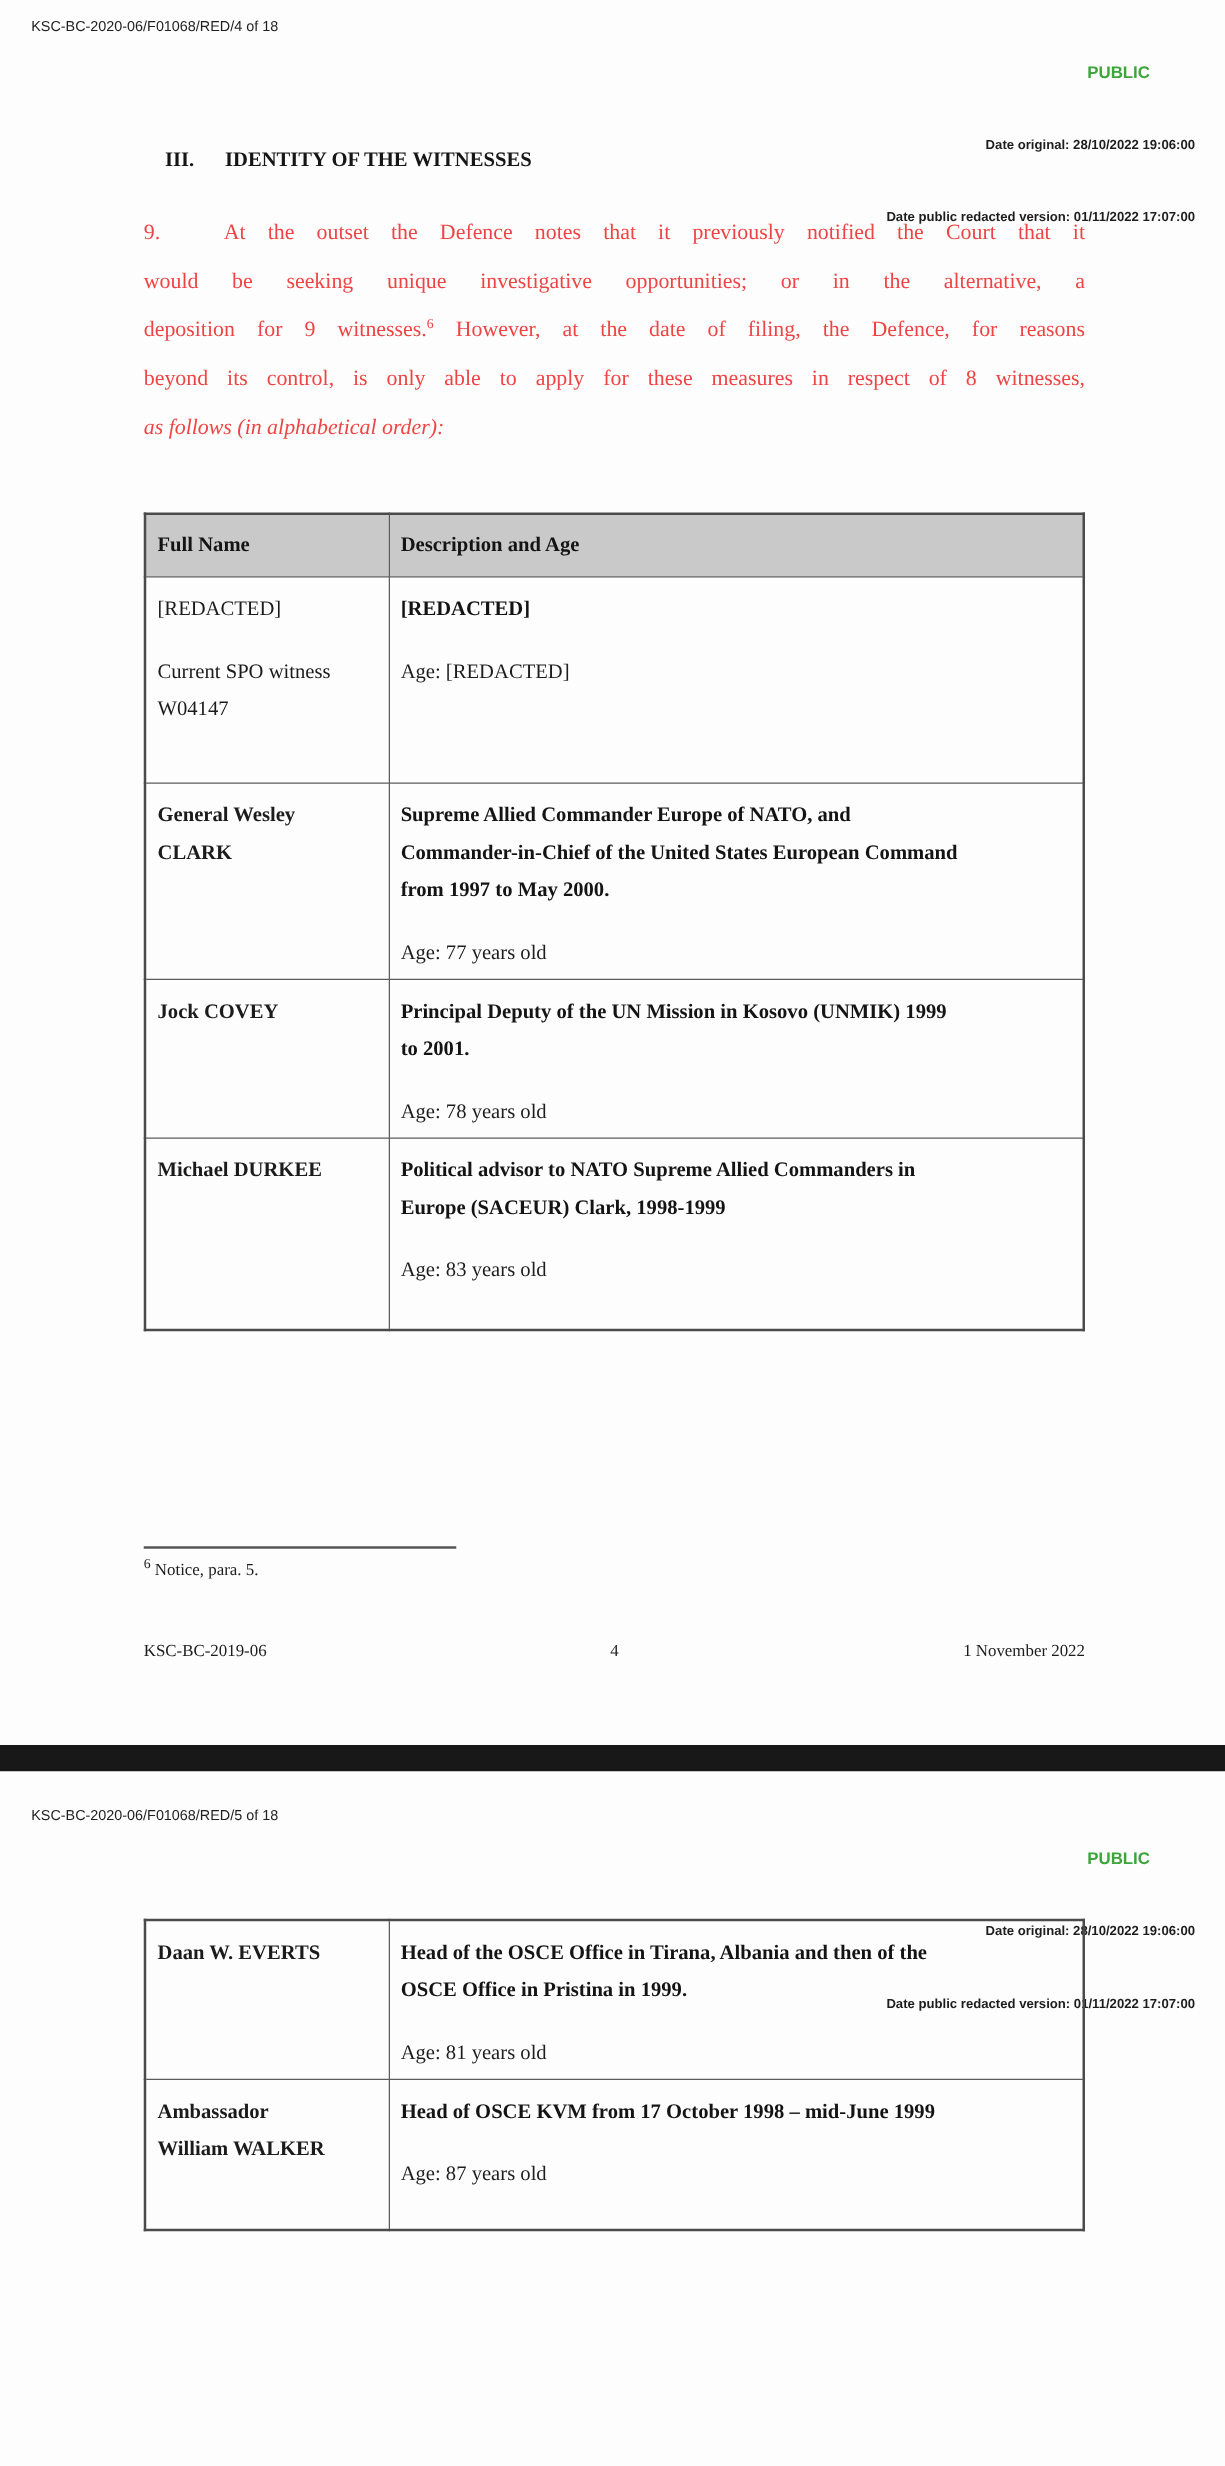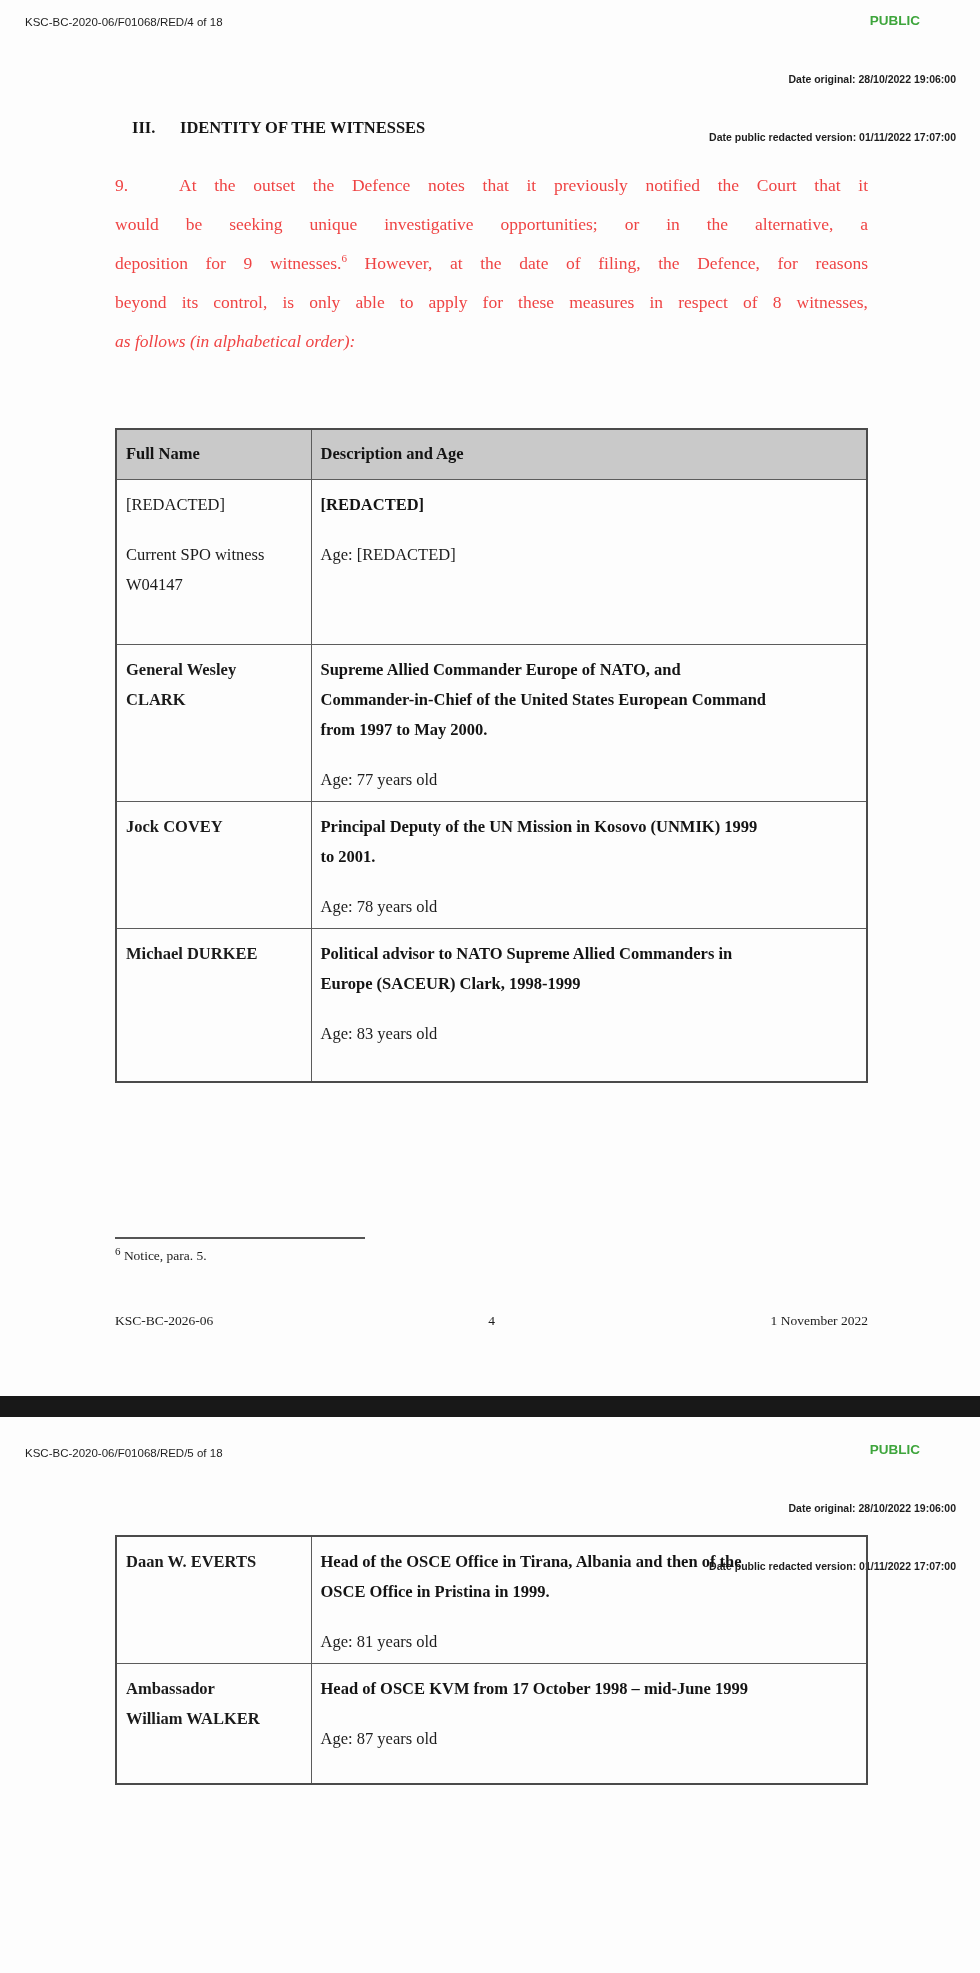--- a/index.html
+++ b/index.html
@@ -12,21 +12,21 @@
     position:absolute;left:25px;
     font-family:"Liberation Sans","DejaVu Sans",sans-serif;
     font-size:11.5px;color:#1f1f1f;letter-spacing:0px;
   }
   .hdr-right{
     position:absolute;right:24px;width:330px;text-align:right;
     font-family:"Liberation Sans","DejaVu Sans",sans-serif;
   }
   .classification{
     font-size:13.5px;font-weight:700;color:#3ea53c;
-    padding-right:36px;line-height:17px;
+    padding-right:36px;line-height:17px;margin-top:37px;
   }
   .hdr-date{font-size:10.5px;font-weight:700;color:#1d1d1d;line-height:13.5px;margin-top:44px;}
   
   .section-heading{
     position:absolute;left:132px;top:118px;font-weight:700;font-size:16.5px;color:#161616;
   }
   .section-heading .sec-num{display:inline-block;width:48px;}
   .para{
     position:absolute;left:115px;top:166px;width:753px;
     font-size:17.5px;line-height:39px;color:#ef4444;
@@ -46,21 +46,21 @@
   table.wtable col.c1{width:195px;}
   table.wtable th,table.wtable td{
     border:1px solid #5c5c5c;vertical-align:top;
     font-size:16.5px;line-height:30px;
     padding:10px 10px 6px 9px;
   }
   table.wtable th{
     background:#c9c9c9;text-align:left;font-weight:700;height:30px;
     padding-top:9px;color:#141414;
   }
-  .t1{top:428px;}
+  .t1{top:410px;}
   .t2{top:1535px;}
   .nm{font-weight:700;white-space:pre-line;}
   .nm.plain{font-weight:400;}
   .nm-extra{font-weight:400;white-space:pre-line;margin-top:20px;}
   .desc{font-weight:700;white-space:pre-line;color:#141414;}
   .age{font-weight:400;margin-top:20px;color:#1d1d1d;}
   
   .footnote-sep{position:absolute;left:115px;top:1237px;width:250px;border-top:2px solid #555;}
   .footnote{position:absolute;left:115px;top:1248px;font-size:13.5px;color:#1c1c1c;}
   .page-footer{position:absolute;left:115px;top:1313px;width:753px;font-size:13.5px;color:#1c1c1c;}
@@ -151,21 +151,21 @@
   </tbody>
     </table>
 
   <div class="footnote-sep"></div>
   <div class="footnote">
     <sup class="fn">6</sup><span> Notice, para. 5.</span>
   </div>
 
   <div class="page-footer">
     <span class="pf-center">4</span>
-    <span class="pf-left">KSC-BC-2026-06</span>
+    <span class="pf-left">KSC-BC-2019-06</span>
     <span class="pf-right">1 November 2022</span>
   </div>
 
   <div class="page-divider"></div>
 
   <div class="doc-ref" style="top:1447px">KSC-BC-2020-06/F01068/RED/5 of 18</div>
   <div class="hdr-right" style="top:1441px">
     <div class="classification">PUBLIC</div>
     <div class="hdr-date">Date original: 28/10/2022 19:06:00</div>
     <div class="hdr-date">Date public redacted version: 01/11/2022 17:07:00</div>

